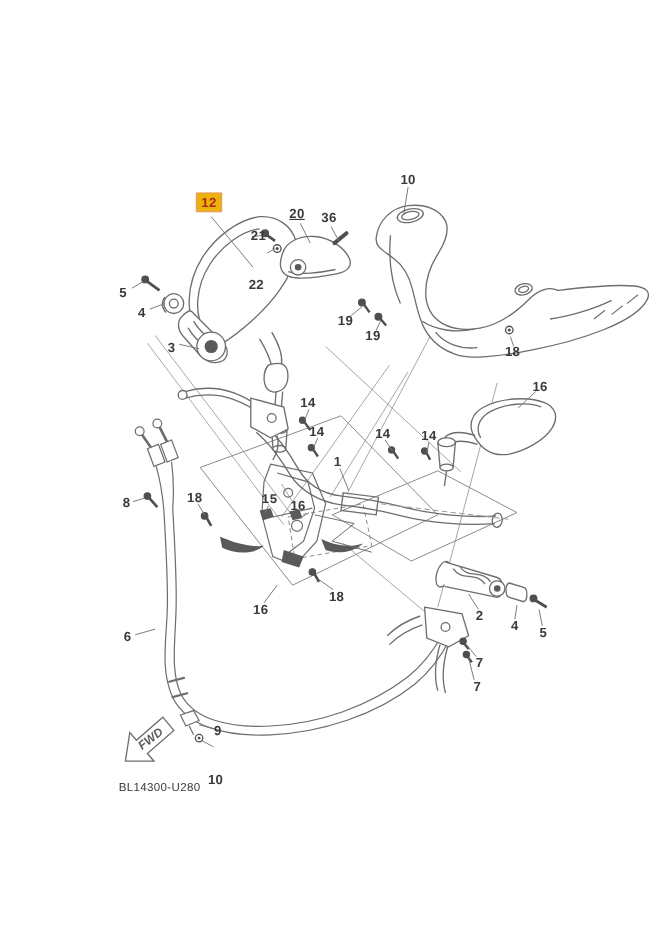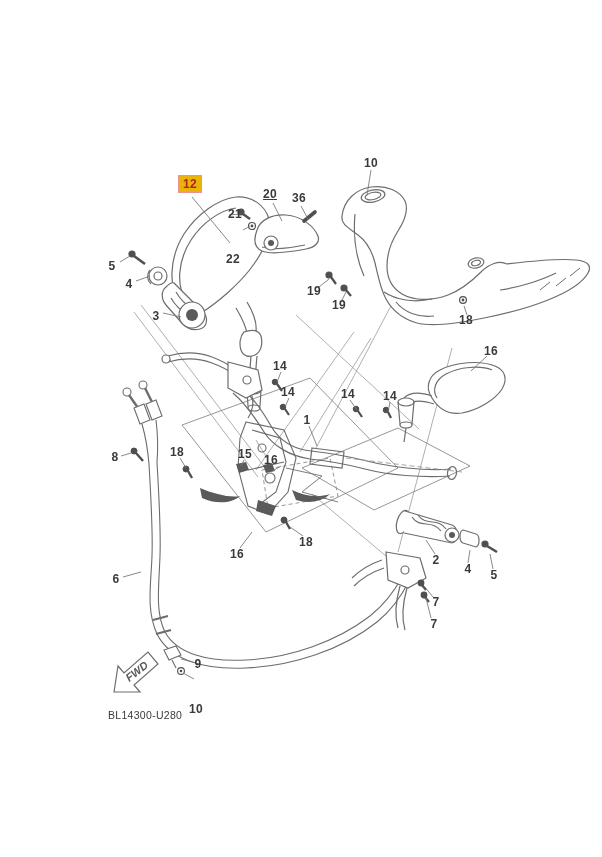--- a/index.html
+++ b/index.html
@@ -299,21 +299,21 @@
       <div class="plbl" style="left: 339px; top: 305px;">19</div>
       <div class="plbl" style="left: 466px; top: 320px;">18</div>
       <div class="plbl" style="left: 491px; top: 351px;">16</div>
       <div class="plbl" style="left: 280px; top: 366px;">14</div>
       <div class="plbl" style="left: 288px; top: 392px;">14</div>
       <div class="plbl" style="left: 348px; top: 394px;">14</div>
       <div class="plbl" style="left: 390px; top: 396px;">14</div>
       <div class="plbl" style="left: 307px; top: 420px;">1</div>
       <div class="plbl" style="left: 115px; top: 457px;">8</div>
       <div class="plbl" style="left: 177px; top: 452px;">18</div>
-      <div class="plbl" style="left: 245px; top: 454px;">15</div>
+      <div class="plbl" style="left: 245px; top: 454px; font-family: Liberation Mono, monospace;">15</div>
       <div class="plbl" style="left: 271px; top: 460px;">16</div>
       <div class="plbl" style="left: 237px; top: 554px;">16</div>
       <div class="plbl" style="left: 306px; top: 542px;">18</div>
       <div class="plbl" style="left: 116px; top: 579px;">6</div>
       <div class="plbl" style="left: 436px; top: 560px;">2</div>
       <div class="plbl" style="left: 468px; top: 569px;">4</div>
       <div class="plbl" style="left: 494px; top: 575px;">5</div>
       <div class="plbl" style="left: 436px; top: 602px;">7</div>
       <div class="plbl" style="left: 434px; top: 624px;">7</div>
       <div class="plbl" style="left: 198px; top: 664px;">9</div>

